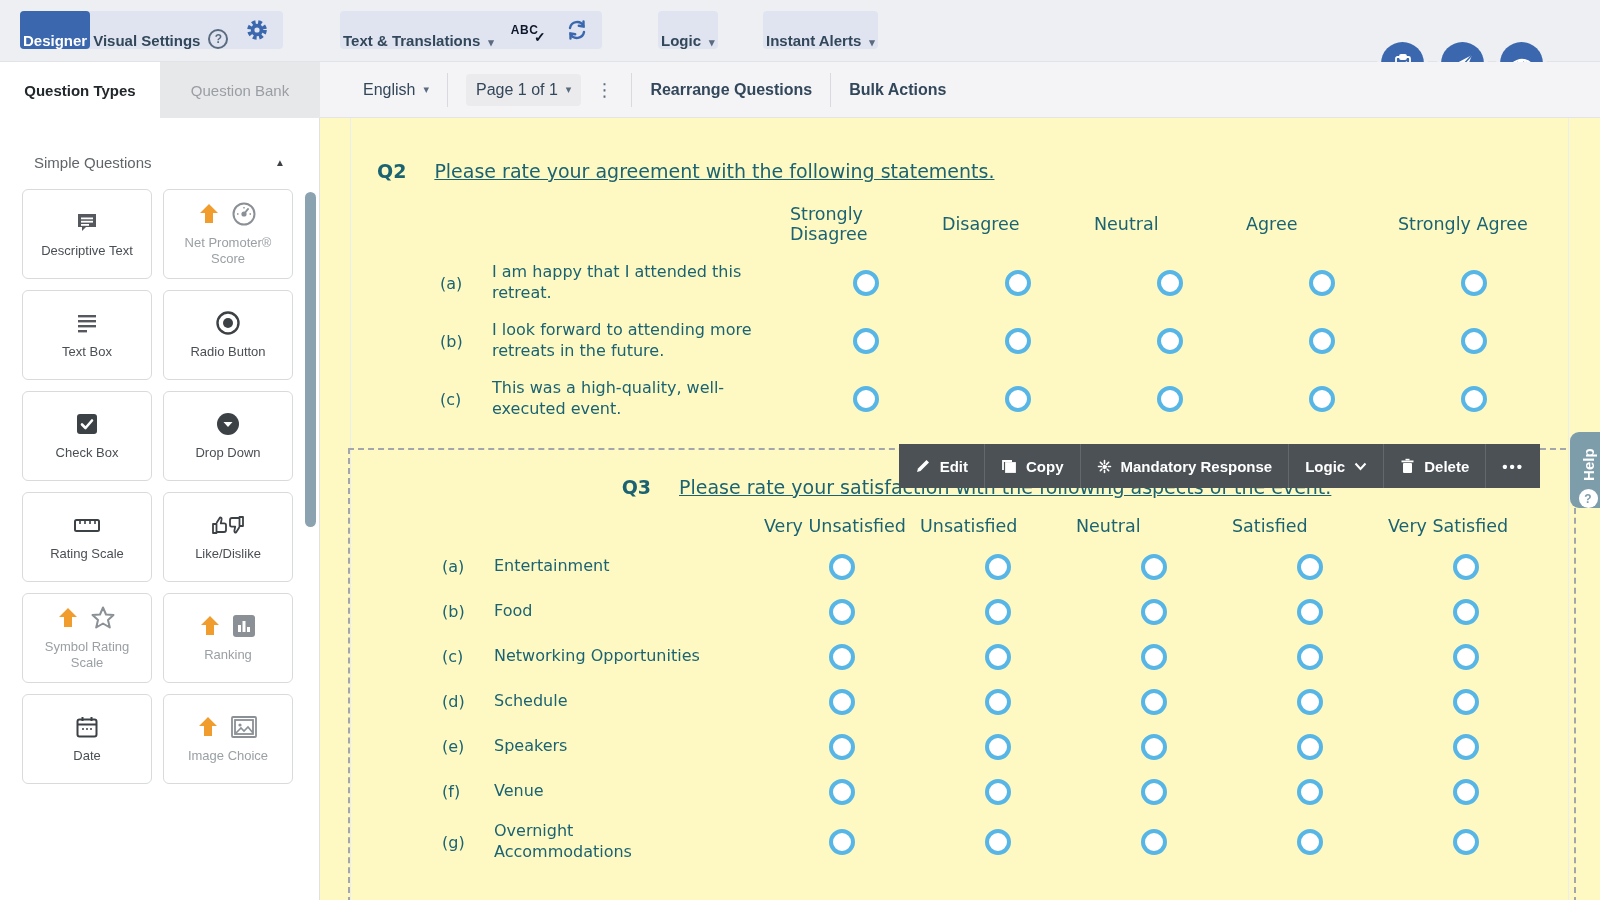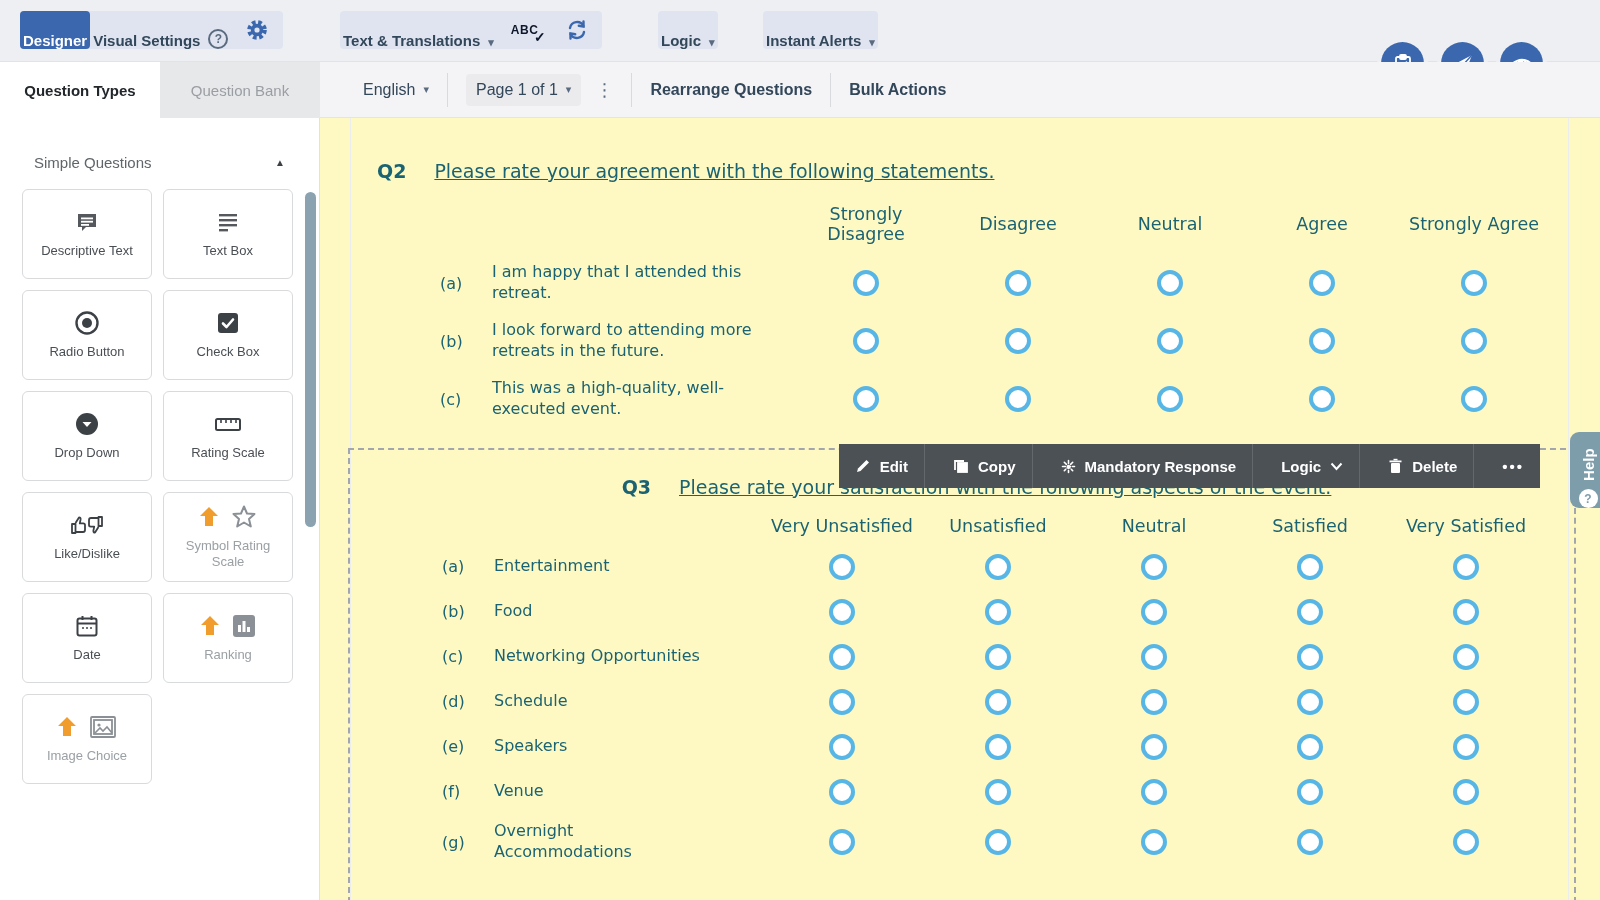--- a/index.html
+++ b/index.html
@@ -48,29 +48,29 @@
   .page-edge-l { position:absolute; left:30px; top:0; width:1px; height:782px; background:#eceded; }
   .page-edge-r { position:absolute; left:1248px; top:0; width:1px; height:782px; background:#eceded; }
 
   .qtitle { display:flex; gap:28px; font-size:19px; }
   .qtitle .qnum { font-weight:700; }
   .qtitle .qtext { font-weight:500;text-decoration:underline; }
 
   .matrix { display:grid; }
   .m2 { grid-template-columns:52px 298px repeat(5,152px); margin-left:120px; }
   .m3 { grid-template-columns:52px 270px repeat(5,156px); margin-left:92px; }
-  .mhead { font-size:17.5px; font-weight:500; text-align:center; align-self:center; }
+  .mhead { font-size:17.5px; font-weight:500; text-align:left; align-self:center; }
   .mletter { font-size:16px; align-self:center; }
   .mtext { font-size:16px; line-height:1.3; align-self:center; padding-right:24px; }
   .mcell { display:flex; align-items:center; justify-content:center; }
   .radio { width:26px; height:26px; border:4px solid #57b6e6; border-radius:50%; background:#fff; cursor:pointer; }
 
   
   .q3block { position:absolute; left:28px; top:330px; width:1228px; height:485px; border:2px dashed #a3a7ab; }
-  .qtoolbar { position:absolute; top:-6px; right:34px; height:44px; display:flex; background:#4c5156; color:#fff; font-family:"Liberation Sans", sans-serif; font-size:15px; font-weight:600;gap:12px; }
+  .qtoolbar { position:absolute; top:-6px; right:34px; height:44px; display:flex; background:#4c5156; color:#fff; font-family:"Liberation Sans", sans-serif; font-size:15px; font-weight:600; }
   .qtb { display:flex; align-items:center; gap:9px; padding:0 16px; border-right:1px solid #63686c; cursor:pointer; white-space:nowrap; }
   .qtb:last-child { border-right:none; }
   .dots3 { letter-spacing:2px; font-weight:800; }
 
   
   .help-tab { position:absolute; right:-6px; top:432px; width:36px; height:76px; background:#7e9dab; border-radius:9px 0 0 9px; display:flex; flex-direction:column; align-items:center; justify-content:flex-start; padding-top:8px; gap:6px; cursor:pointer; z-index:30; }
   .help-txt { color:#fff; font-weight:700; font-size:15px; transform:rotate(-90deg); height:38px; display:flex; align-items:center; justify-content:center; margin-top:6px; }
   .help-q { width:19px; height:19px; border-radius:50%; background:#fff; color:#7e9dab; font-size:12px; font-weight:700; display:flex; align-items:center; justify-content:center; }
 
   svg { display:block; }
@@ -188,20 +188,38 @@
             <path d="M3 4 h18 v13 h-10 l-4 4 v-4 h-4 z"></path>
             <rect x="6" y="7.5" width="12" height="1.8" fill="#fff"></rect>
             <rect x="6" y="10.8" width="12" height="1.8" fill="#fff"></rect>
             <rect x="6" y="14" width="8" height="1.8" fill="#fff"></rect>
           </svg>
             </span>
           </div>
         <div class="lbl">Descriptive Text</div>
       </div>
 
+      <div class="card dis">
+        <div class="icons">
+          <span>
+            <svg width="20" height="22" viewBox="0 0 20 22" fill="#f09d2e">
+              <path d="M10 1 L19 10 H14 V20 H6 V10 H1 Z"></path>
+            </svg>
+            </span>
+          <span>
+            <svg width="26" height="26" viewBox="0 0 26 26" fill="none" stroke="#8a9095" stroke-width="2">
+              <circle cx="13" cy="13" r="10.5"></circle>
+              <path d="M13 13 L17 8" stroke-linecap="round"></path>
+              <circle cx="13" cy="13" r="1.6" fill="#8a9095"></circle>
+              <path d="M6 13 h1.5 M13 6 v1.5 M20 13 h-1.5" stroke-width="1.4"></path>
+            </svg>
+            </span>
+        </div>
+        <div class="lbl">Net Promoter® Score</div>
+      </div>
 
       <div class="card">
         <div class="icons">
             <span>
           <svg width="24" height="22" viewBox="0 0 24 22" fill="#55595e">
             <rect x="3" y="3" width="18" height="2.4"></rect>
             <rect x="3" y="8" width="18" height="2.4"></rect>
             <rect x="3" y="13" width="18" height="2.4"></rect>
             <rect x="3" y="18" width="9" height="2.4"></rect>
           </svg>
@@ -278,54 +296,54 @@
               <path d="M10 1 L19 10 H14 V20 H6 V10 H1 Z"></path>
             </svg>
             </span>
           <span>
             <svg width="26" height="26" viewBox="0 0 26 26" fill="none" stroke="#8a9095" stroke-width="2" stroke-linejoin="round">
               <path d="M13 2.5 L16 9.5 L23.5 10 L18 15 L19.8 22.5 L13 18.5 L6.2 22.5 L8 15 L2.5 10 L10 9.5 Z"></path>
             </svg>
             </span>
         </div>
         <div class="lbl">Symbol Rating Scale</div>
+      </div>
+
+      <div class="card dis">
+        <div class="icons">
+          <span>
+            <svg width="20" height="22" viewBox="0 0 20 22" fill="#f09d2e">
+              <path d="M10 1 L19 10 H14 V20 H6 V10 H1 Z"></path>
+            </svg>
+            </span>
+          <span>
+            <svg width="24" height="24" viewBox="0 0 24 24">
+              <rect x="1" y="1" width="22" height="22" rx="3" fill="#8a9095"></rect>
+              <rect x="6" y="11" width="3" height="7" fill="#fff"></rect>
+              <rect x="10.5" y="7" width="3" height="11" fill="#fff"></rect>
+              <rect x="15" y="13" width="3" height="5" fill="#fff"></rect>
+            </svg>
+            </span>
+        </div>
+        <div class="lbl">Ranking</div>
       </div>
 
       <div class="card">
         <div class="icons">
             <span>
           <svg width="24" height="24" viewBox="0 0 24 24" fill="none" stroke="#3c4146" stroke-width="2">
             <rect x="2.5" y="4.5" width="19" height="17" rx="2"></rect>
             <path d="M7.5 2 v4 M16.5 2 v4 M2.5 9.5 h19"></path>
             <circle cx="8" cy="14" r="1" fill="#3c4146" stroke="none"></circle>
             <circle cx="12" cy="14" r="1" fill="#3c4146" stroke="none"></circle>
             <circle cx="16" cy="14" r="1" fill="#3c4146" stroke="none"></circle>
           </svg>
             </span>
           </div>
         <div class="lbl">Date</div>
-      </div>
-
-      <div class="card dis">
-        <div class="icons">
-          <span>
-            <svg width="20" height="22" viewBox="0 0 20 22" fill="#f09d2e">
-              <path d="M10 1 L19 10 H14 V20 H6 V10 H1 Z"></path>
-            </svg>
-            </span>
-          <span>
-            <svg width="24" height="24" viewBox="0 0 24 24">
-              <rect x="1" y="1" width="22" height="22" rx="3" fill="#8a9095"></rect>
-              <rect x="6" y="11" width="3" height="7" fill="#fff"></rect>
-              <rect x="10.5" y="7" width="3" height="11" fill="#fff"></rect>
-              <rect x="15" y="13" width="3" height="5" fill="#fff"></rect>
-            </svg>
-            </span>
-        </div>
-        <div class="lbl">Ranking</div>
       </div>
 
       <div class="card dis">
         <div class="icons">
           <span>
             <svg width="20" height="22" viewBox="0 0 20 22" fill="#f09d2e">
               <path d="M10 1 L19 10 H14 V20 H6 V10 H1 Z"></path>
             </svg>
             </span>
           <span>

